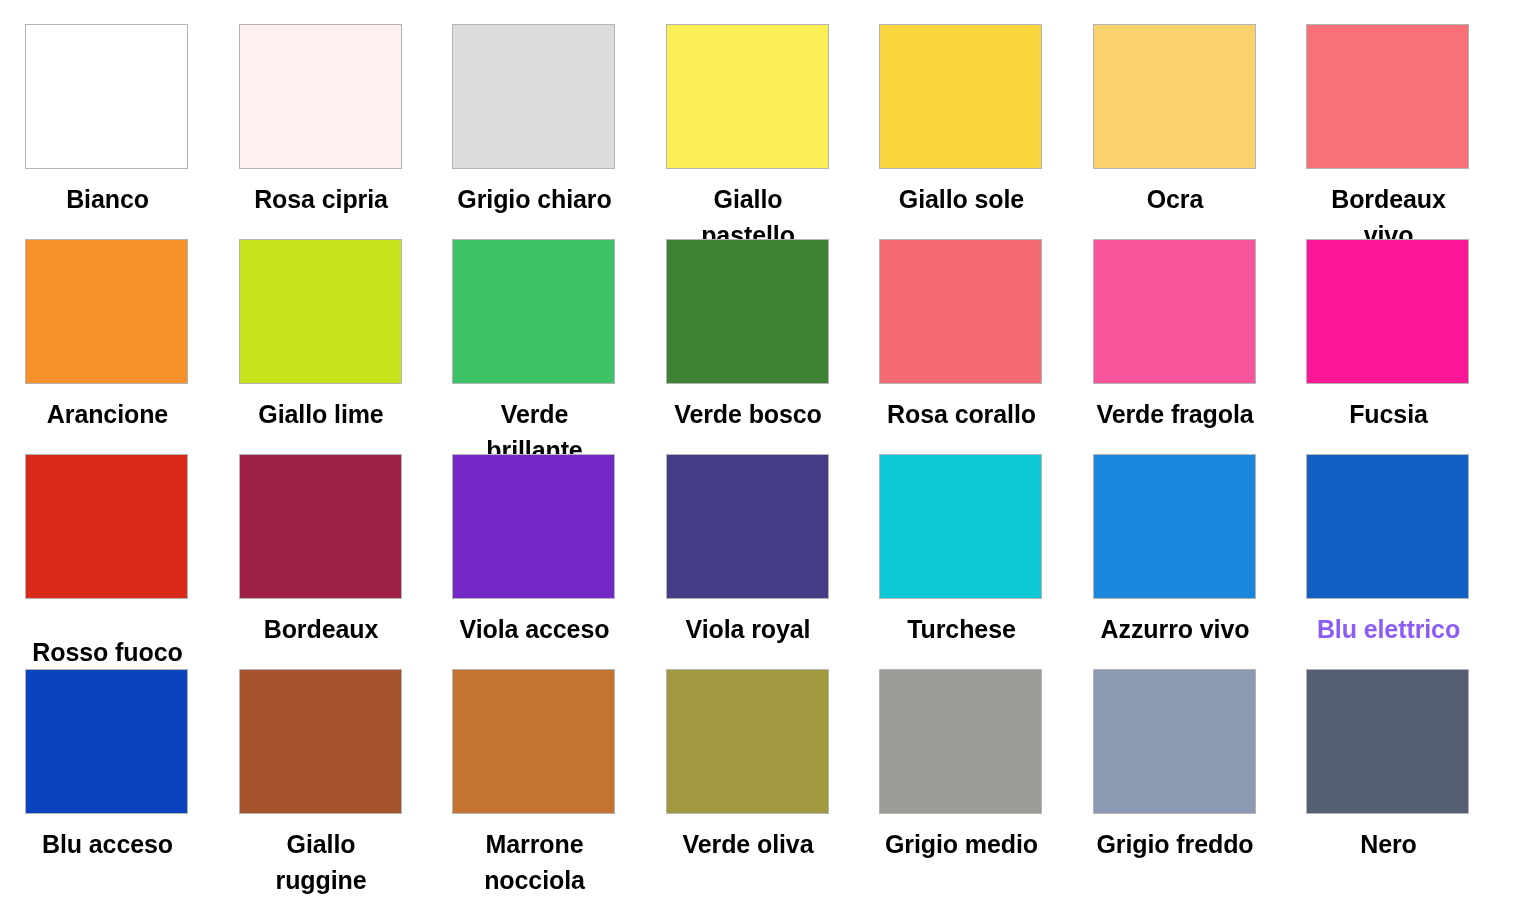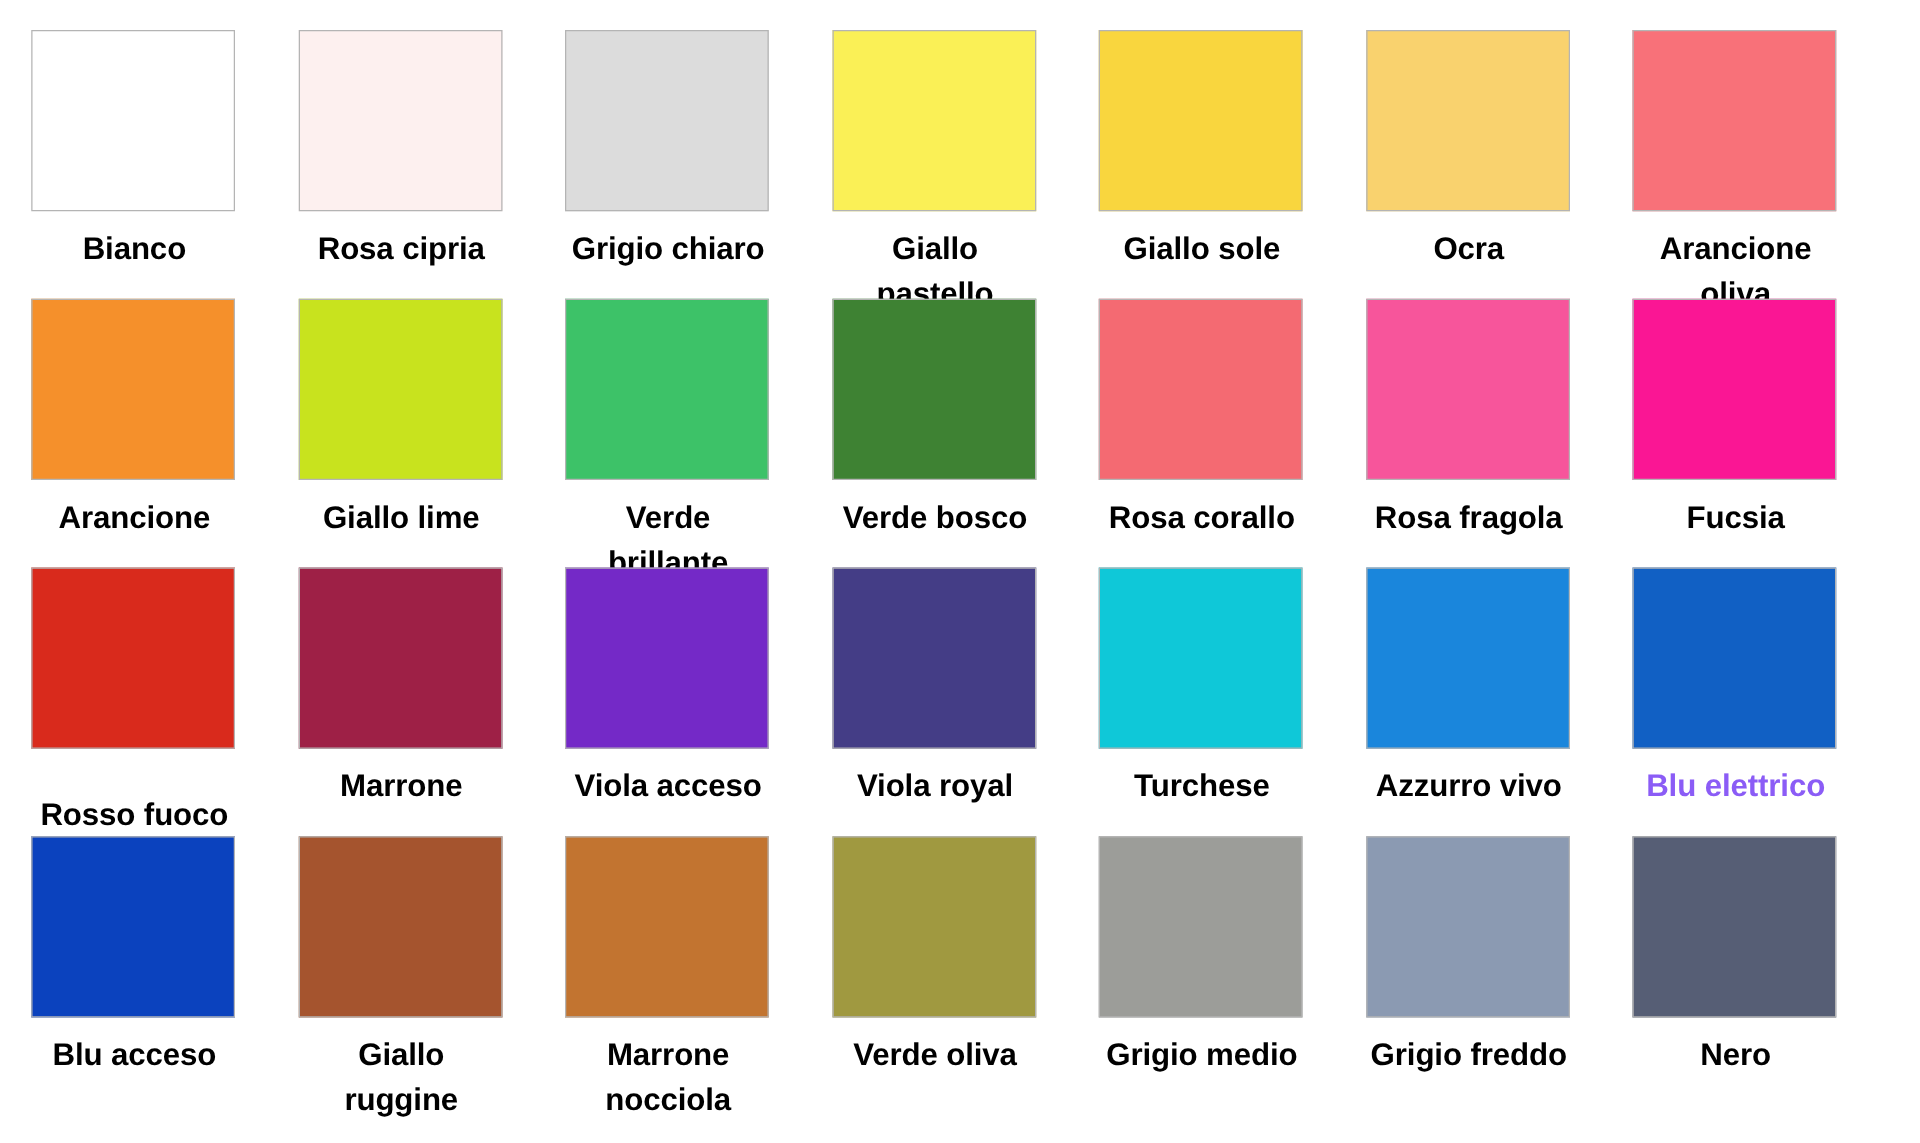--- a/index.html
+++ b/index.html
@@ -73,21 +73,21 @@
     <div class="swatch-cell">
       <div class="swatch-chip" style="background: rgb(249, 214, 62); border-color: rgb(180, 180, 180);"></div>
       <div class="swatch-label" style="color: rgb(0, 0, 0);">Giallo sole</div>
     </div>
     <div class="swatch-cell">
       <div class="swatch-chip" style="background: rgb(249, 210, 110); border-color: rgb(180, 180, 180);"></div>
       <div class="swatch-label" style="color: rgb(0, 0, 0);">Ocra</div>
     </div>
     <div class="swatch-cell">
       <div class="swatch-chip" style="background: rgb(248, 113, 121); border-color: rgb(180, 180, 180);"></div>
-      <div class="swatch-label" style="color: rgb(0, 0, 0);">Arancione oliva</div>
+      <div class="swatch-label" style="color: rgb(0, 0, 0);">Bordeaux vivo</div>
     </div>
     <div class="swatch-cell">
       <div class="swatch-chip" style="background: rgb(245, 144, 43); border-color: rgb(180, 180, 180);"></div>
       <div class="swatch-label" style="color: rgb(0, 0, 0);">Arancione</div>
     </div>
     <div class="swatch-cell">
       <div class="swatch-chip" style="background: rgb(200, 227, 30); border-color: rgb(180, 180, 180);"></div>
       <div class="swatch-label" style="color: rgb(0, 0, 0);">Giallo lime</div>
     </div>
     <div class="swatch-cell">
@@ -97,33 +97,33 @@
     <div class="swatch-cell">
       <div class="swatch-chip" style="background: rgb(62, 130, 51); border-color: rgb(180, 180, 180);"></div>
       <div class="swatch-label" style="color: rgb(0, 0, 0);">Verde bosco</div>
     </div>
     <div class="swatch-cell">
       <div class="swatch-chip" style="background: rgb(244, 106, 114); border-color: rgb(180, 180, 180);"></div>
       <div class="swatch-label" style="color: rgb(0, 0, 0);">Rosa corallo</div>
     </div>
     <div class="swatch-cell">
       <div class="swatch-chip" style="background: rgb(247, 85, 155); border-color: rgb(180, 180, 180);"></div>
-      <div class="swatch-label" style="color: rgb(0, 0, 0);">Rosa fragola</div>
+      <div class="swatch-label" style="color: rgb(0, 0, 0);">Verde fragola</div>
     </div>
     <div class="swatch-cell">
       <div class="swatch-chip" style="background: rgb(250, 22, 148); border-color: rgb(180, 180, 180);"></div>
       <div class="swatch-label" style="color: rgb(0, 0, 0);">Fucsia</div>
     </div>
     <div class="swatch-cell">
       <div class="swatch-chip" style="background: rgb(217, 42, 28); border-color: rgb(180, 180, 180);"></div>
       <div class="swatch-label" style="color: rgb(0, 0, 0); margin-top: 36px;">Rosso fuoco</div>
     </div>
     <div class="swatch-cell">
       <div class="swatch-chip" style="background: rgb(158, 32, 70); border-color: rgb(180, 180, 180);"></div>
-      <div class="swatch-label" style="color: rgb(0, 0, 0);">Marrone</div>
+      <div class="swatch-label" style="color: rgb(0, 0, 0);">Bordeaux</div>
     </div>
     <div class="swatch-cell">
       <div class="swatch-chip" style="background: rgb(116, 41, 199); border-color: rgb(180, 180, 180);"></div>
       <div class="swatch-label" style="color: rgb(0, 0, 0);">Viola acceso</div>
     </div>
     <div class="swatch-cell">
       <div class="swatch-chip" style="background: rgb(68, 61, 134); border-color: rgb(180, 180, 180);"></div>
       <div class="swatch-label" style="color: rgb(0, 0, 0);">Viola royal</div>
     </div>
     <div class="swatch-cell">

